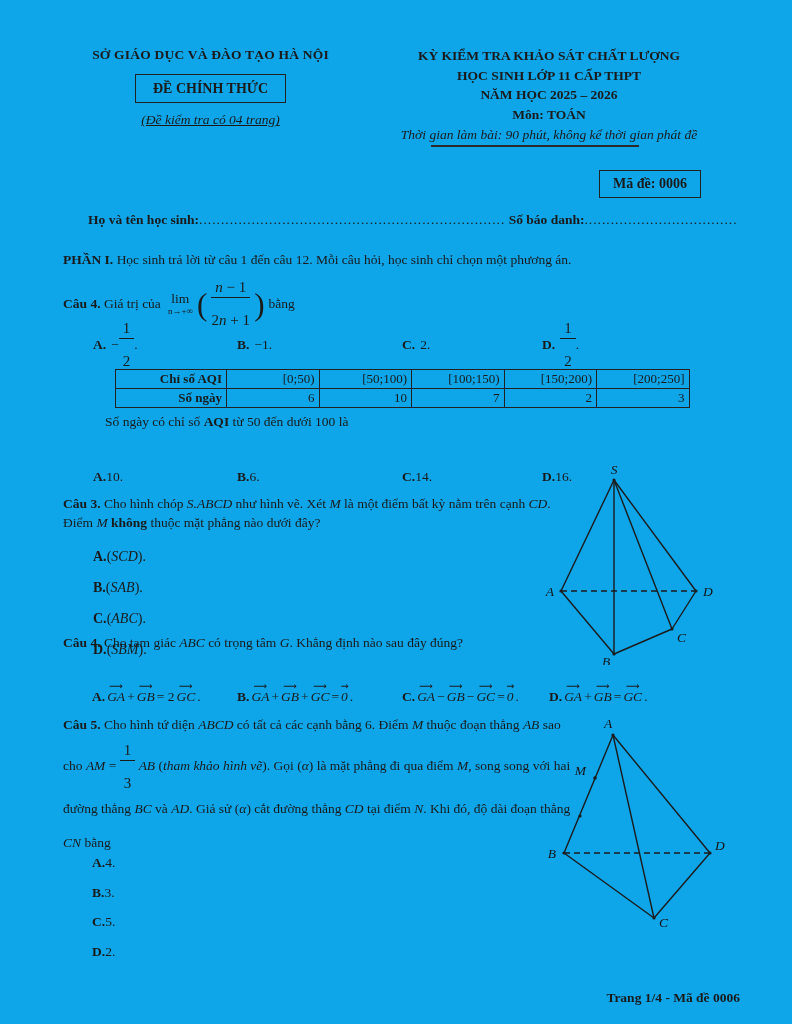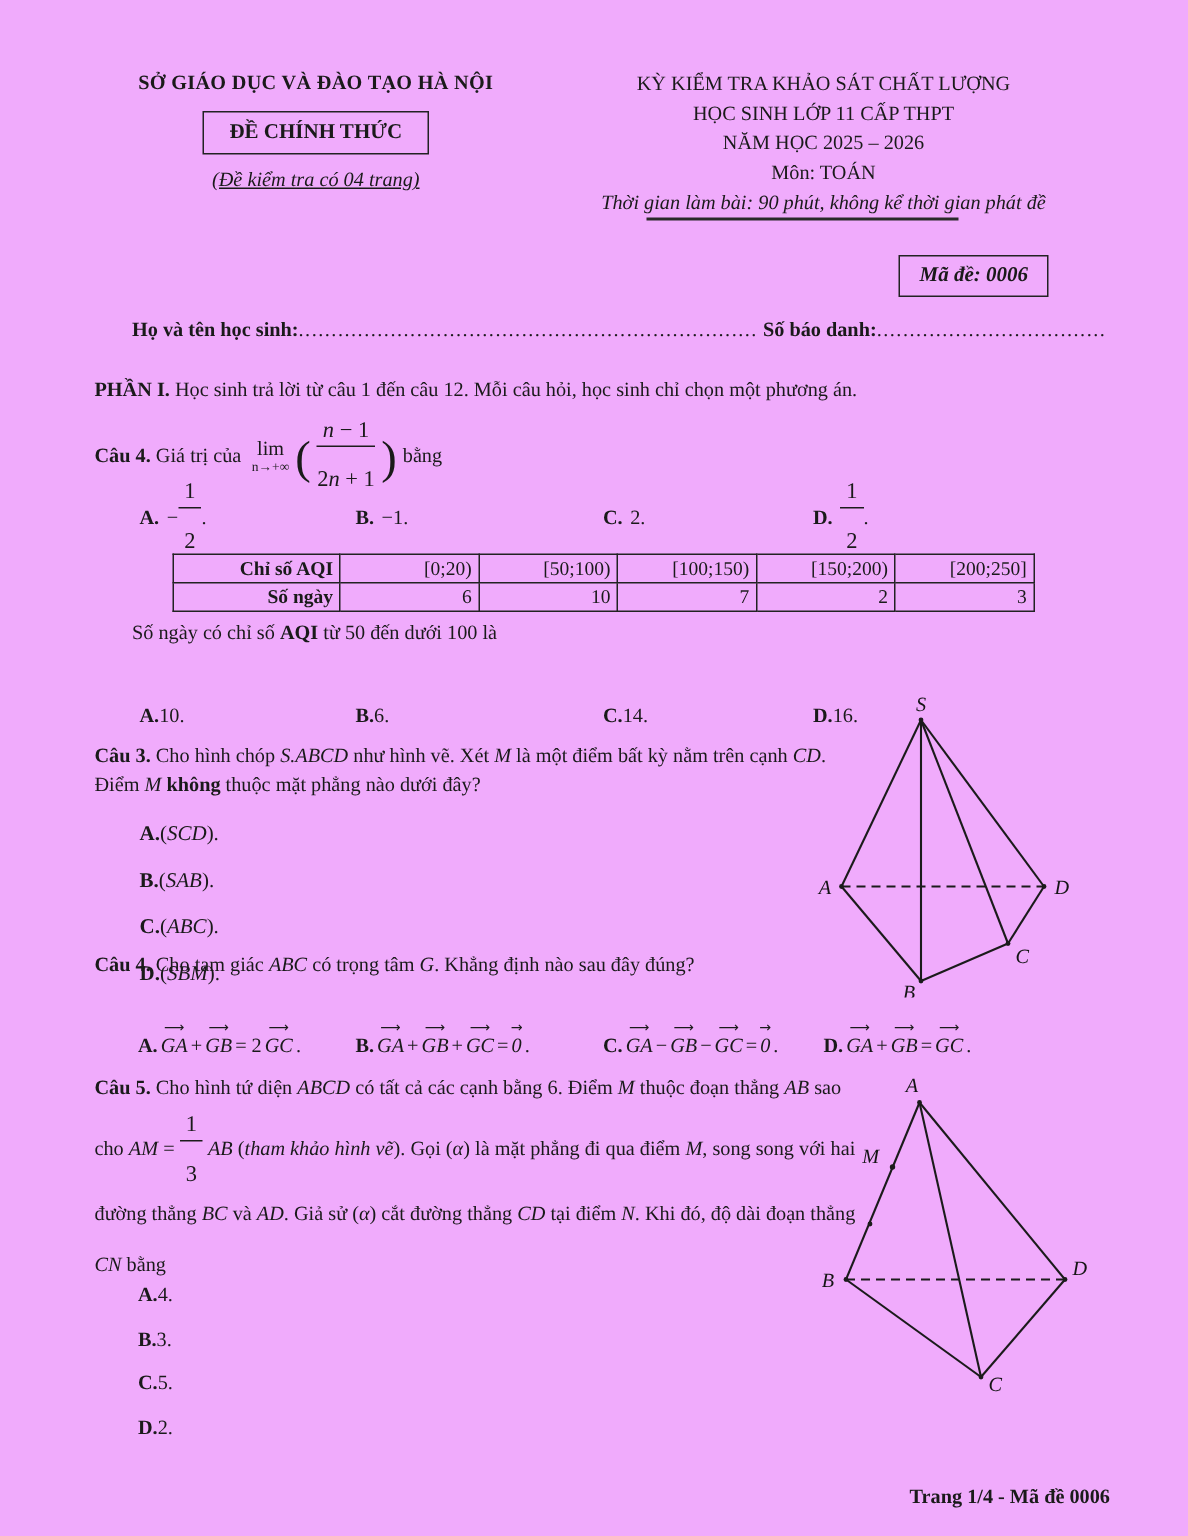--- a/index.html
+++ b/index.html
@@ -1,37 +1,37 @@
 <!DOCTYPE html>
 <html><head>
 <meta charset="utf-8">
 <style>
   * { box-sizing: border-box; }
   html,body { margin:0; padding:0; background:#e8e8e8; }
   .page {
     position:relative; width:792px; height:1024px; margin:0 auto;
-    background:#f0abfc; color:#1a1a1a; overflow:hidden;
+    background:#0ea5e9; color:#1a1a1a; overflow:hidden;
     font-family:"Liberation Serif", serif; font-size:13.5px; line-height:1.4;
   }
   b { font-weight:bold; }
   i { font-style:italic; }
   .abs { position:absolute; }
 
   
   .header { top:46px; left:63px; width:677px; display:flex; }
   .h-left { width:295px; text-align:center; }
   .dept { font-weight:bold; font-size:13.5px; letter-spacing:.2px; }
   .official-box { display:inline-block; margin-top:9px; border:1.7px solid #222; padding:4px 17px; font-weight:bold; font-size:14px; }
   .exam-note { margin-top:8px; font-style:italic;text-decoration:underline; }
   .h-right { flex:1; text-align:center; }
-  .h-right .hl { font-weight:normal; line-height:1.46; }
+  .h-right .hl { font-weight:bold; line-height:1.46; }
   .h-right .time { font-style:italic; line-height:1.5; }
   .time-rule { width:208px; height:1.5px; background:#2a2a2a; margin:0 auto; transform:translateX(-14px); }
 
-  .code-box { top:170px; left:599px; border:1.6px solid #222; padding:3px 13px; font-weight:bold; font-size:14px;font-style:italic; }
+  .code-box { top:170px; left:599px; border:1.6px solid #222; padding:3px 13px; font-weight:bold; font-size:14px; }
 
   .name-line { top:211px; left:88px; width:650px; white-space:nowrap; overflow:hidden; }
   .name-line b { font-weight:bold; }
   .dots { letter-spacing:1px; }
 
   .part1 { top:251px; left:63px; width:690px; }
 
   
   .frac { display:inline-block; text-align:center; vertical-align:middle; line-height:1.12; font-size:15px; }
   .fr-num { display:block; border-bottom:1.2px solid #1c1c1c; padding:0 4px 1px; }
@@ -55,21 +55,21 @@
   .row-q2 { top:468px; height:22px; }
   .row-q4 { top:676px; height:42px; }
   .row-q4 .opt { height:42px; }
   .olabel { margin-right:5px; }
 
   .q2 { top:362px; left:63px; width:674px; }
   .aqi-table { border-collapse:collapse; margin:7px 0 5px 52px; table-layout:fixed; }
   .aqi-table td { border:1.3px solid #222; text-align:right; height:19px; padding:0 4px; font-size:13px; }
   .aqi-table td.rowhead { font-weight:bold; width:111px; }
   .aqi-table td.c { width:92.5px; }
-  .q2-follow { margin-left:25px; margin-top:4px; }
+  .q2-follow { margin-left:42px; margin-top:4px; }
 
   .q3 { top:495px; left:63px; width:494px; }
   .q3-opts { margin-top:9px; }
   .q3-opts .qopt { height:31px; display:flex; align-items:center; padding-left:30px; font-size:14px; }
 
   .q4 { top:634px; left:63px; width:705px; }
 
   .q5-stem { top:708px; left:63px; width:514px; line-height:2.52; text-align:left; }
   .q5-opts { top:849px; left:63px; }
   .q5-opts .qopt { height:29.5px; display:flex; align-items:center; padding-left:29px; }
@@ -153,21 +153,21 @@
         </span>
         <span>.</span>
     </span>
   </div>
 
   <div class="abs q2">
     <table class="aqi-table">
       <tbody>
         <tr>
           <td class="rowhead">Chỉ số AQI</td>
-          <td class="c">[0;20)</td>
+          <td class="c">[0;50)</td>
           <td class="c">[50;100)</td>
           <td class="c">[100;150)</td>
           <td class="c">[150;200)</td>
           <td class="c">[200;250]</td>
         </tr>
         <tr>
           <td class="rowhead">Số ngày</td>
           <td class="c">6</td>
           <td class="c">10</td>
           <td class="c">7</td>

